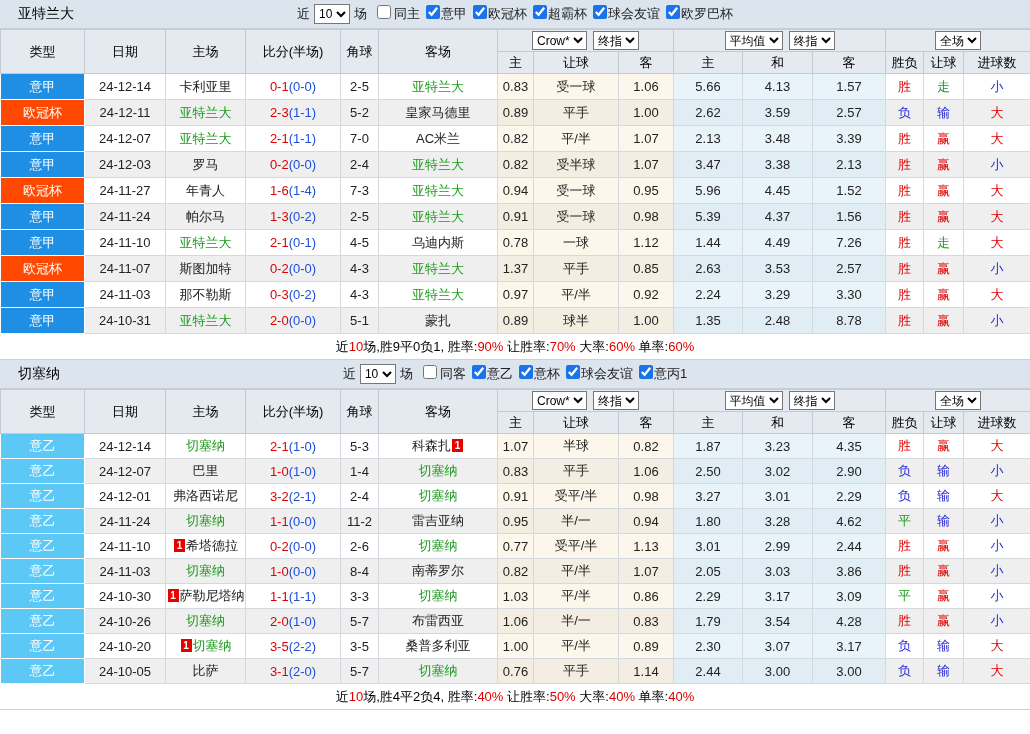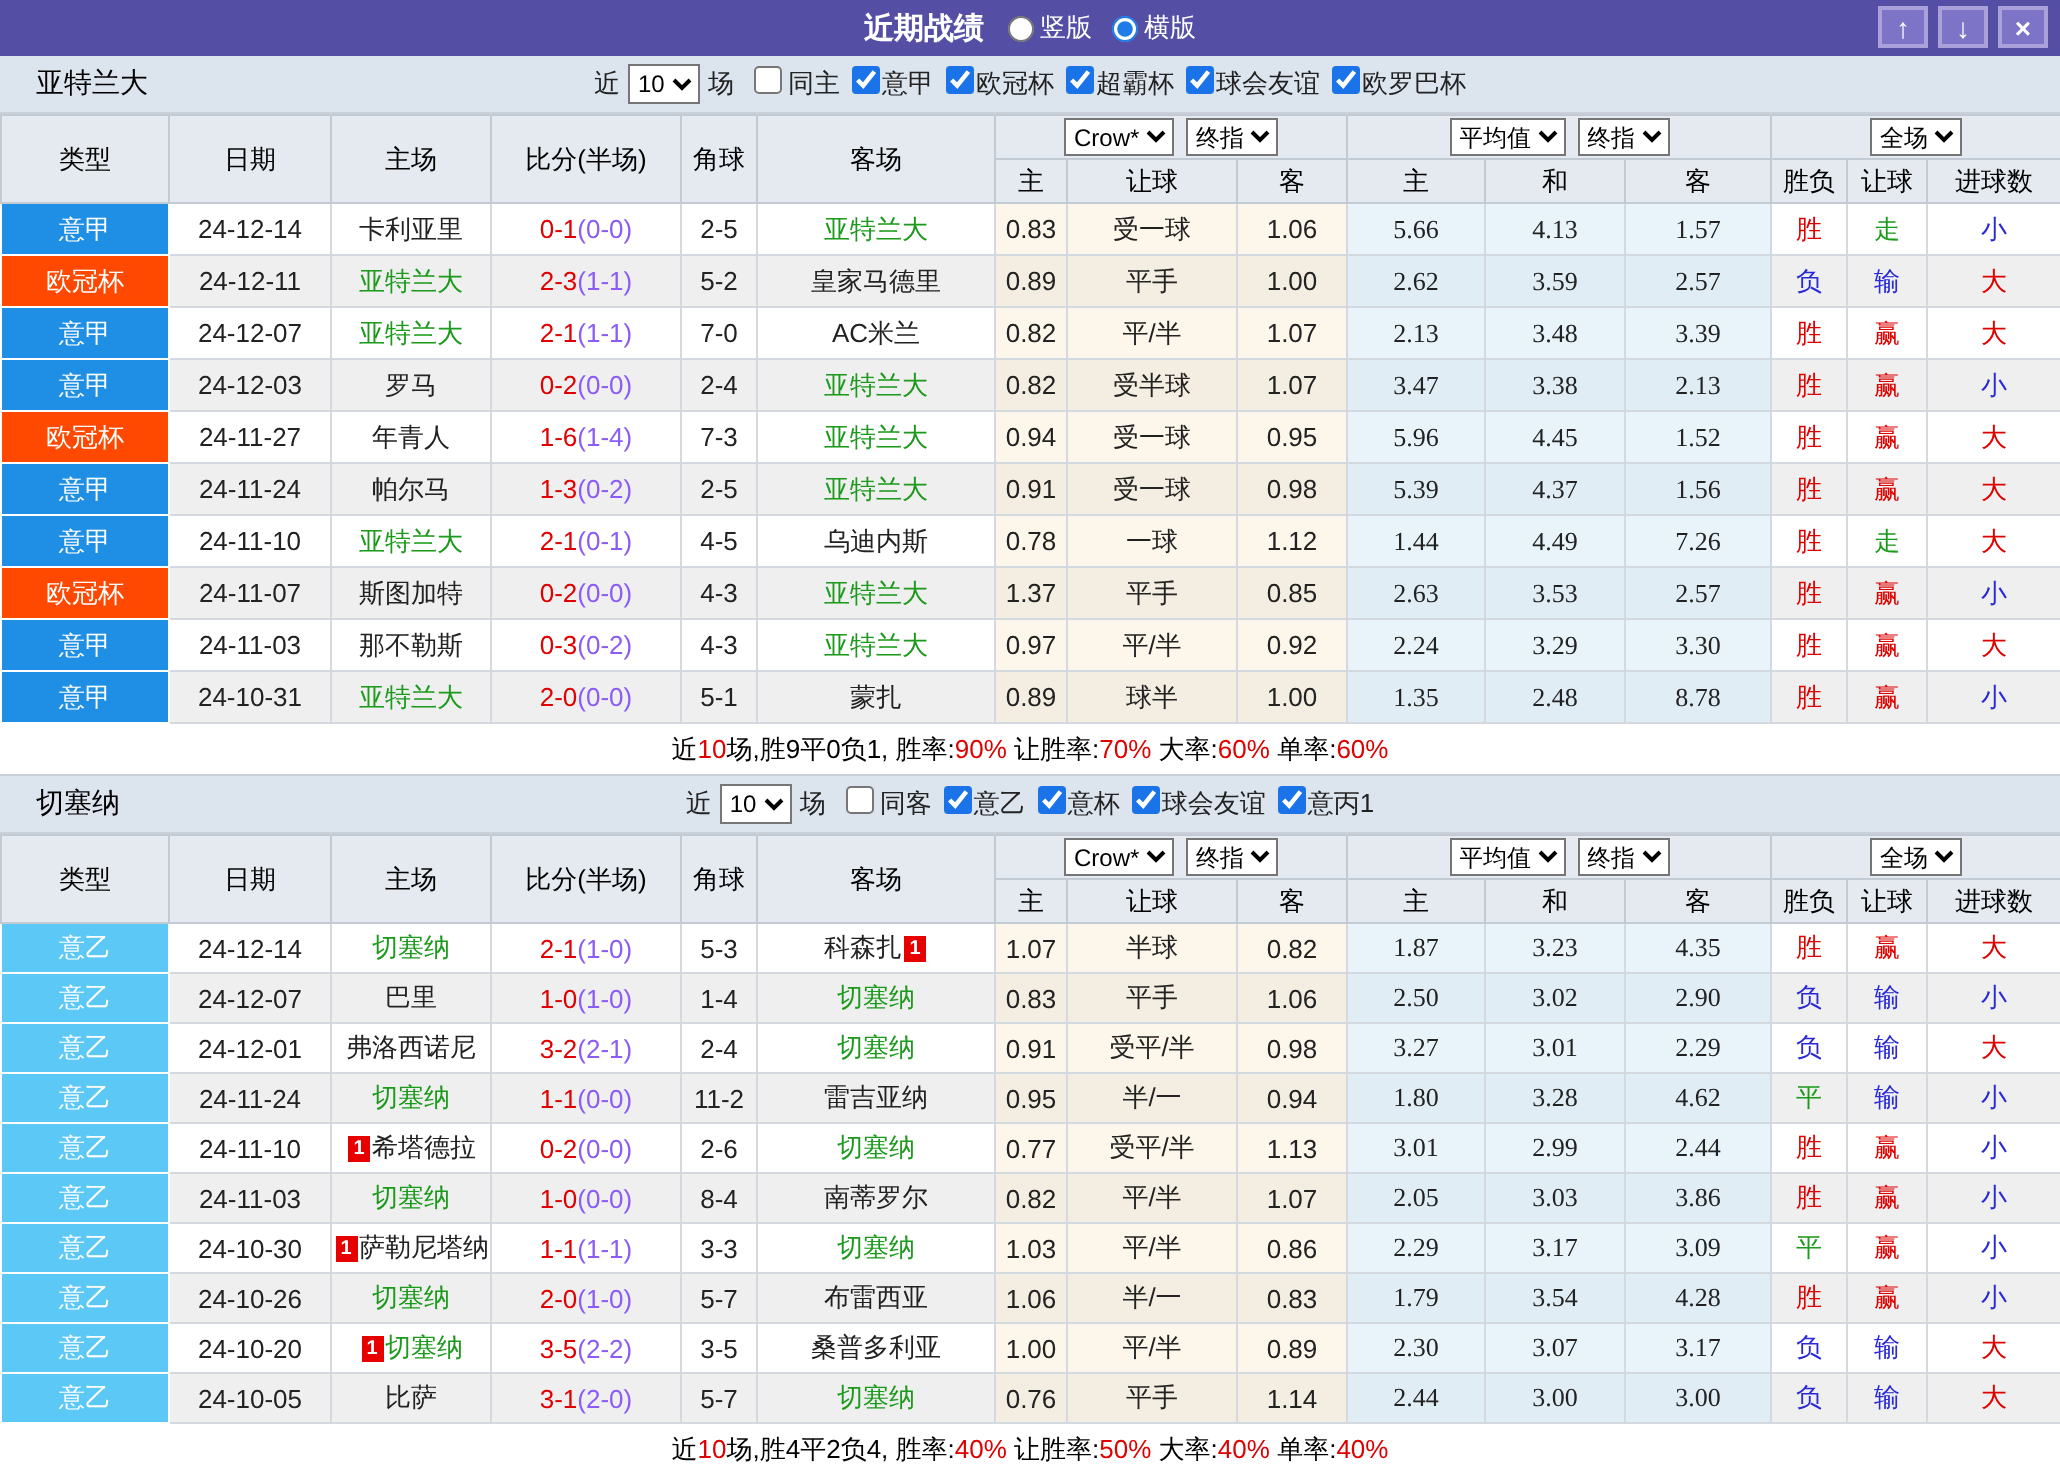--- a/index.html
+++ b/index.html
@@ -43,73 +43,49 @@
     border:1px solid #d4d9df;text-align:center;font-size:13px;padding:0;
     overflow:hidden;white-space:nowrap;
   }
   .mtable thead th{background:var(--header-bg);font-weight:normal;height:21px;color:#000;border-color:#c2cad4;}
   .mtable thead select{font-family:inherit;font-size:12px;height:19px;border:1px solid #767676;background:#fff;margin:0 3px;}
   .rows26 tbody td{height:25px;}
   .rows25 tbody td{height:24px;}
   tr.even td{background:var(--row-alt);}
   .mtable td.crow{background:var(--crow-bg);}
   .mtable tr.even td.crow{background:#f4ede1;}
-  .mtable td.avg{background:var(--avg-bg);font-family:Liberation Serif, serif;}
+  .mtable td.avg{background:var(--avg-bg);}
   .mtable tr.even td.avg{background:#e0edf4;text-align:center;}
   td.lg-b{background:var(--league-blue);color:#fff;border-color:#fff;}
   td.lg-o{background:var(--league-orange);color:#fff;border-color:#fff;}
   td.lg-s{background:var(--league-sky);color:#fff;border-color:#fff;}
   tr.even td.lg-b{background:var(--league-blue);}
   tr.even td.lg-o{background:var(--league-orange);}
   tr.even td.lg-s{background:var(--league-sky);}
   .score-main{color:var(--red);}
-  .score-half{color:#8b5cf6;}
+  .score-half{color:#1d4ed8;}
   .team-hl{color:var(--team-green);}
   .badge{
     display:inline-block;background:var(--badge-bg);color:#fff;font-size:10px;font-weight:bold;
     line-height:13px;min-width:9px;padding:0 1px;margin:0 1px;vertical-align:1px;
   }
   td.res{font-weight:normal;}
 
   
   .summary{
     height:25px;display:flex;align-items:center;justify-content:center;
     font-size:13px;color:#000;border-bottom:1px solid #c9d0d8;background:#fff;
   }
   .summary span{white-space:pre;}
   .summary .red{color:var(--red);}
 </style>
 </head>
 <body>
 
 <div class="app">
-  <div class="titlebar">
-    <span class="title">近期战绩</span>
-    <div class="view-toggle">
-        <label class="radio-label">
-          <input type="radio" name="view" style="">
-          <span>竖版</span>
-        </label>
-        <label class="radio-label">
-          <input type="radio" name="view" checked="" style="">
-          <span>横版</span>
-        </label>
-      </div>
-    <div class="winbtns">
-      <div class="winbtn">
-          <span>↑</span>
-        </div>
-      <div class="winbtn">
-          <span>↓</span>
-        </div>
-      <div class="winbtn">
-          <span>×</span>
-        </div>
-    </div>
-  </div>
   <div id="sections">
       <div class="section">
         <div class="filterbar">
           <span class="team-name">亚特兰大</span>
           <div class="filters">
             <span>近</span>
             <select class="count-select"><option>10</option></select>
             <span>场</span>
             <label class="chk first">
               <input type="checkbox" style="">

